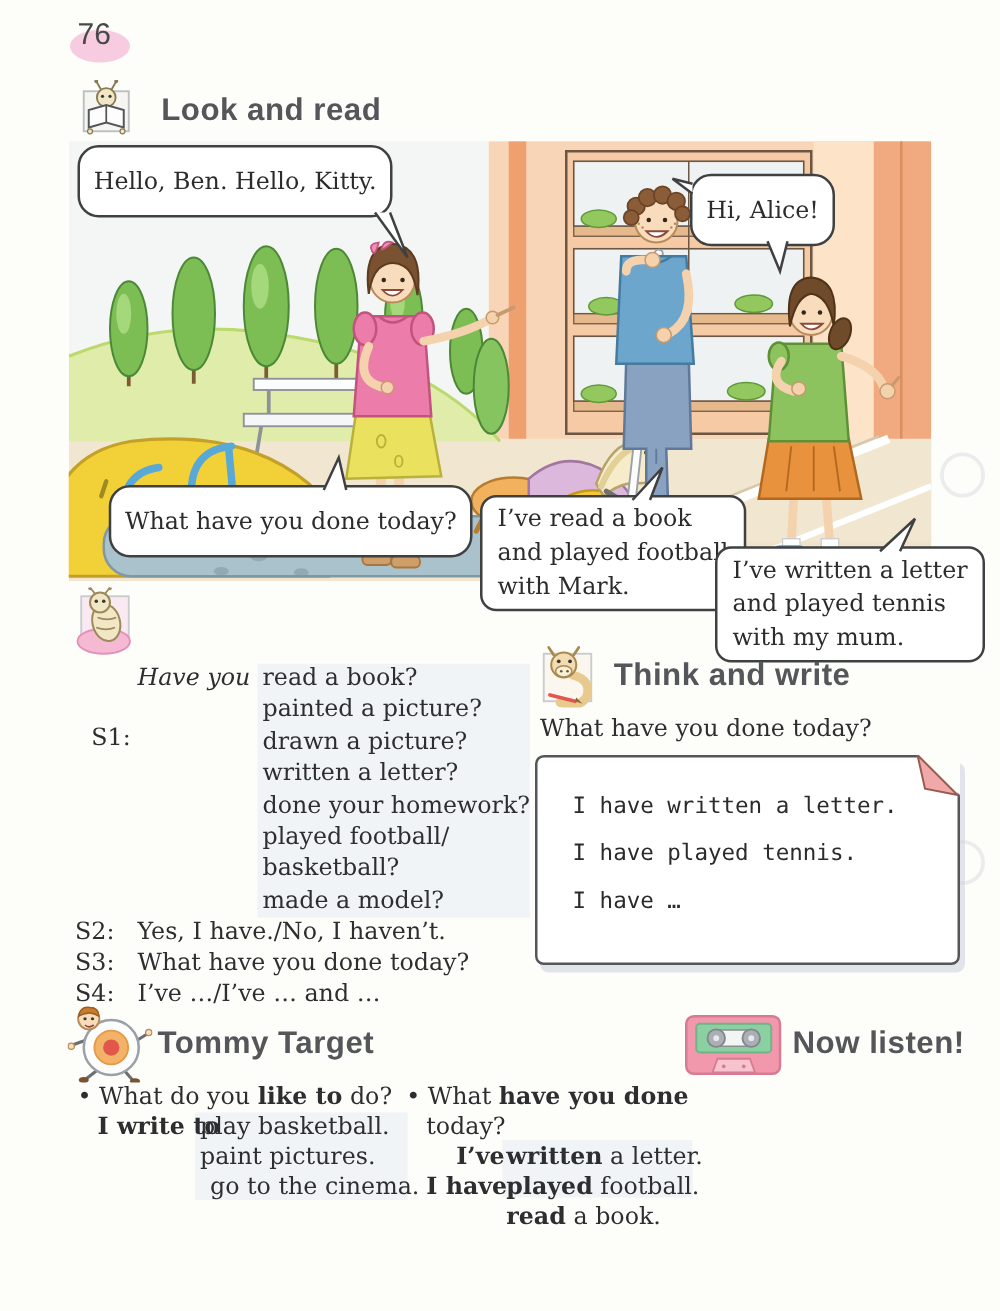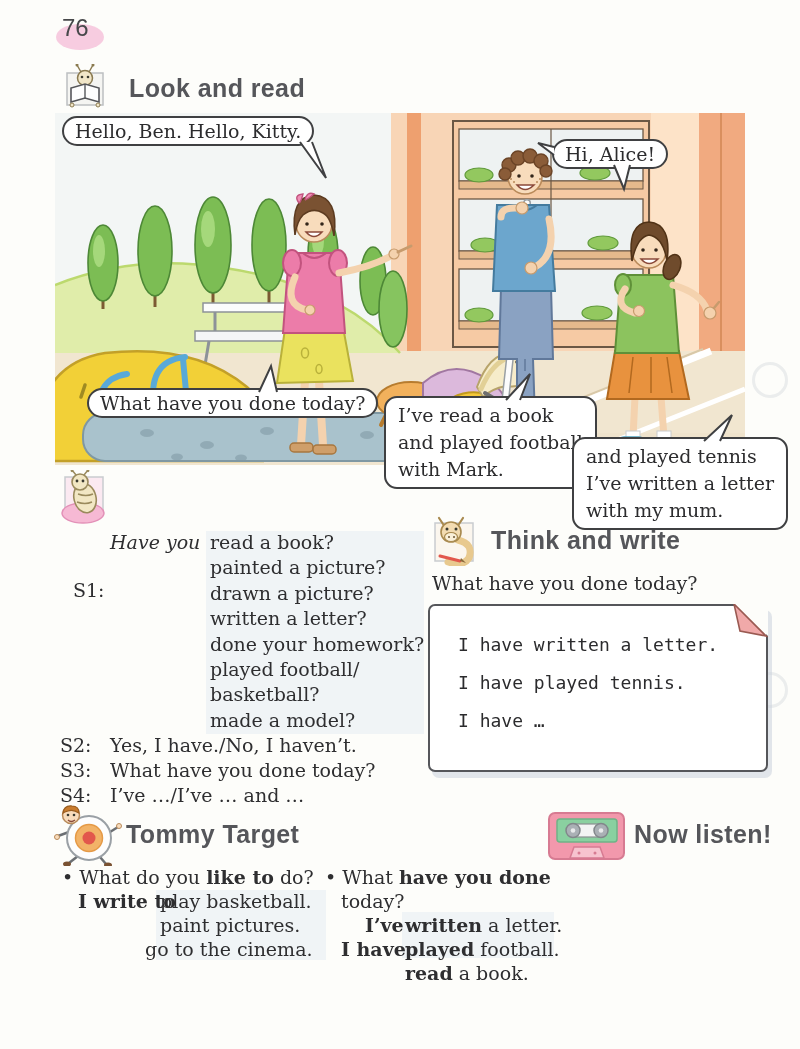--- a/index.html
+++ b/index.html
@@ -12,21 +12,21 @@
   .b{font-weight:bold;}
   
   .pagenum-wrap{left:52px;top:14px;width:70px;height:40px;}
   .pagenum-blob{position:absolute;left:4px;top:10px;width:48px;height:26px;border-radius:50%;
                 background:#f6c3da;opacity:.85;}
   .pagenum{position:absolute;left:10px;top:0;font-family:"Liberation Sans",sans-serif;
            font-size:24px;color:#47484a;}
   
   .bubble{position:absolute;background:#fff;border:2px solid #3f4042;border-radius:17px;
           font-family:"DejaVu Serif",serif;font-size:19px;color:#2c2c2e;
-          padding:2px 11px;white-space:nowrap;z-index:6;}
+          padding:16px 11px;white-space:nowrap;z-index:6;}
   .bubble.ml{border-radius:13px;padding:4px 12px;line-height:27px;}
   .tail{position:absolute;overflow:visible;z-index:7;}
   
   .srow{position:absolute;font-size:19px;line-height:25.4px;white-space:nowrap;}
   .tint{position:absolute;background:#e9eff5;opacity:.65;z-index:0;}
   
   .notecard{position:absolute;left:428px;top:604px;width:336px;height:164px;background:#fff;
             border:2px solid #55565a;border-radius:7px;box-shadow:4px 6px 0 rgba(203,210,221,.55);
             z-index:2;}
   .noteline{position:absolute;left:28px;font-family:"DejaVu Sans Mono",monospace;
@@ -292,22 +292,22 @@
   <div class="bubble ml" style="left:384px;top:396px;">
     <div>I’ve read a book</div>
     <div>and played football</div>
     <div>with Mark.</div>
     <svg class="tail" style="left:118px;top:-24px;" width="30" height="26">
       <path d="M2 26 L26 0 L16 26" fill="#fff" stroke="#3f4042" stroke-width="2"></path>
     </svg>
   </div>
 
   <div class="bubble ml" style="left:572px;top:437px;">
+    <div>I’ve written a letter</div>
     <div>and played tennis</div>
-    <div>I’ve written a letter</div>
     <div>with my mum.</div>
     <svg class="tail" style="left:128px;top:-24px;" width="34" height="26">
       <path d="M2 26 L30 0 L18 26" fill="#fff" stroke="#3f4042" stroke-width="2"></path>
     </svg>
   </div>
 
   <div class="ring" style="left:752px;top:362px;"></div>
   <div class="ring" style="left:752px;top:672px;"></div>
 
   <div class="abs" style="left:58px;top:470px;">
@@ -416,21 +416,21 @@
   <div class="tint" style="left:156px;top:890px;width:170px;height:70px;"></div>
   <div class="tint" style="left:402px;top:912px;width:152px;height:46px;"></div>
 
   <div class="col-line" style="left:62px;top:866px;">
     <span class="bullet">•</span>
     <span>What do you </span><span class="b">like to</span><span> do?</span>
   </div>
   <div class="col-line b" style="left:78px;top:890px;">I write to</div>
   <div class="col-line" style="left:160px;top:890px;z-index:2;">play basketball.</div>
   <div class="col-line" style="left:160px;top:914px;z-index:2;">paint pictures.</div>
-  <div class="col-line" style="left:145px;top:938px;z-index:2;">go to the cinema.</div>
+  <div class="col-line" style="left:168px;top:938px;z-index:2;">go to the cinema.</div>
 
   <div class="col-line" style="left:325px;top:866px;">
     <span class="bullet">•</span>
     <span>What </span><span class="b">have you done</span>
   </div>
   <div class="col-line" style="left:341px;top:890px;">today?</div>
   <div class="col-line b" style="left:341px;top:914px;margin-left:24px;">I’ve</div>
   <div class="col-line" style="left:405px;top:914px;z-index:2;">
     <span class="b">written</span><span> a letter.</span>
   </div>

